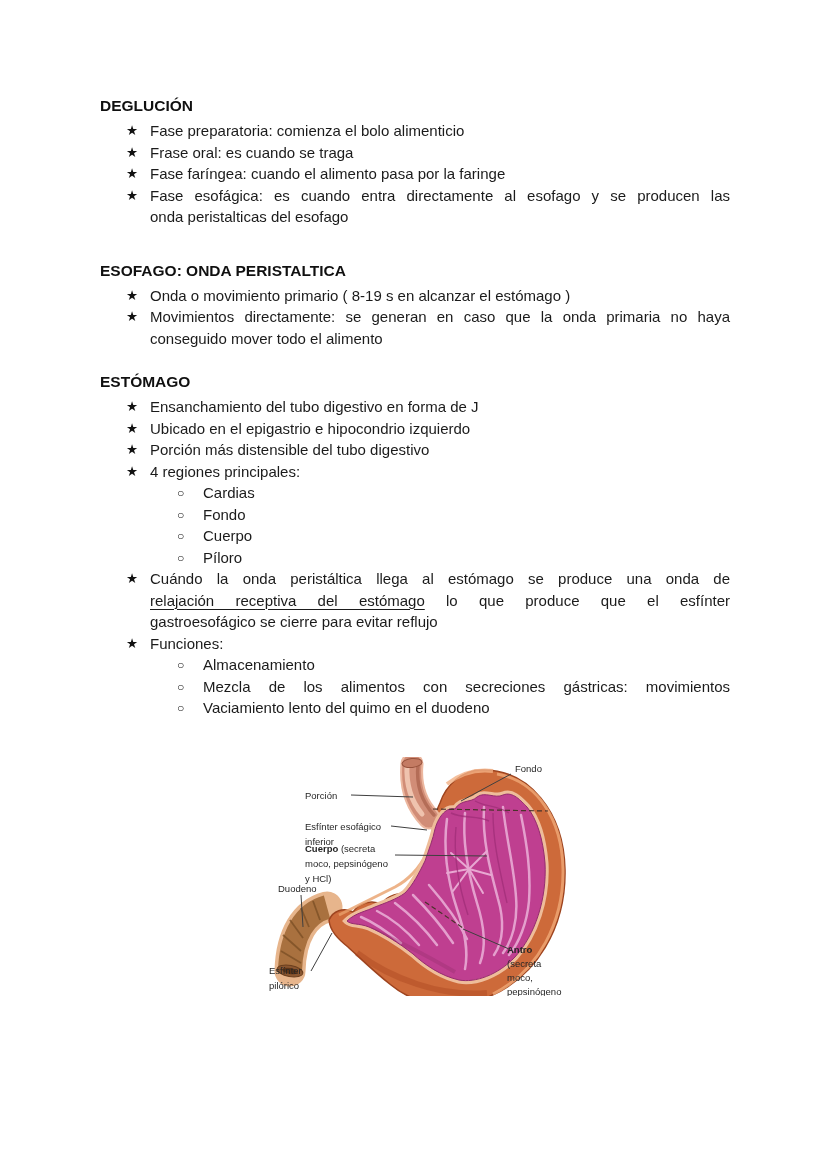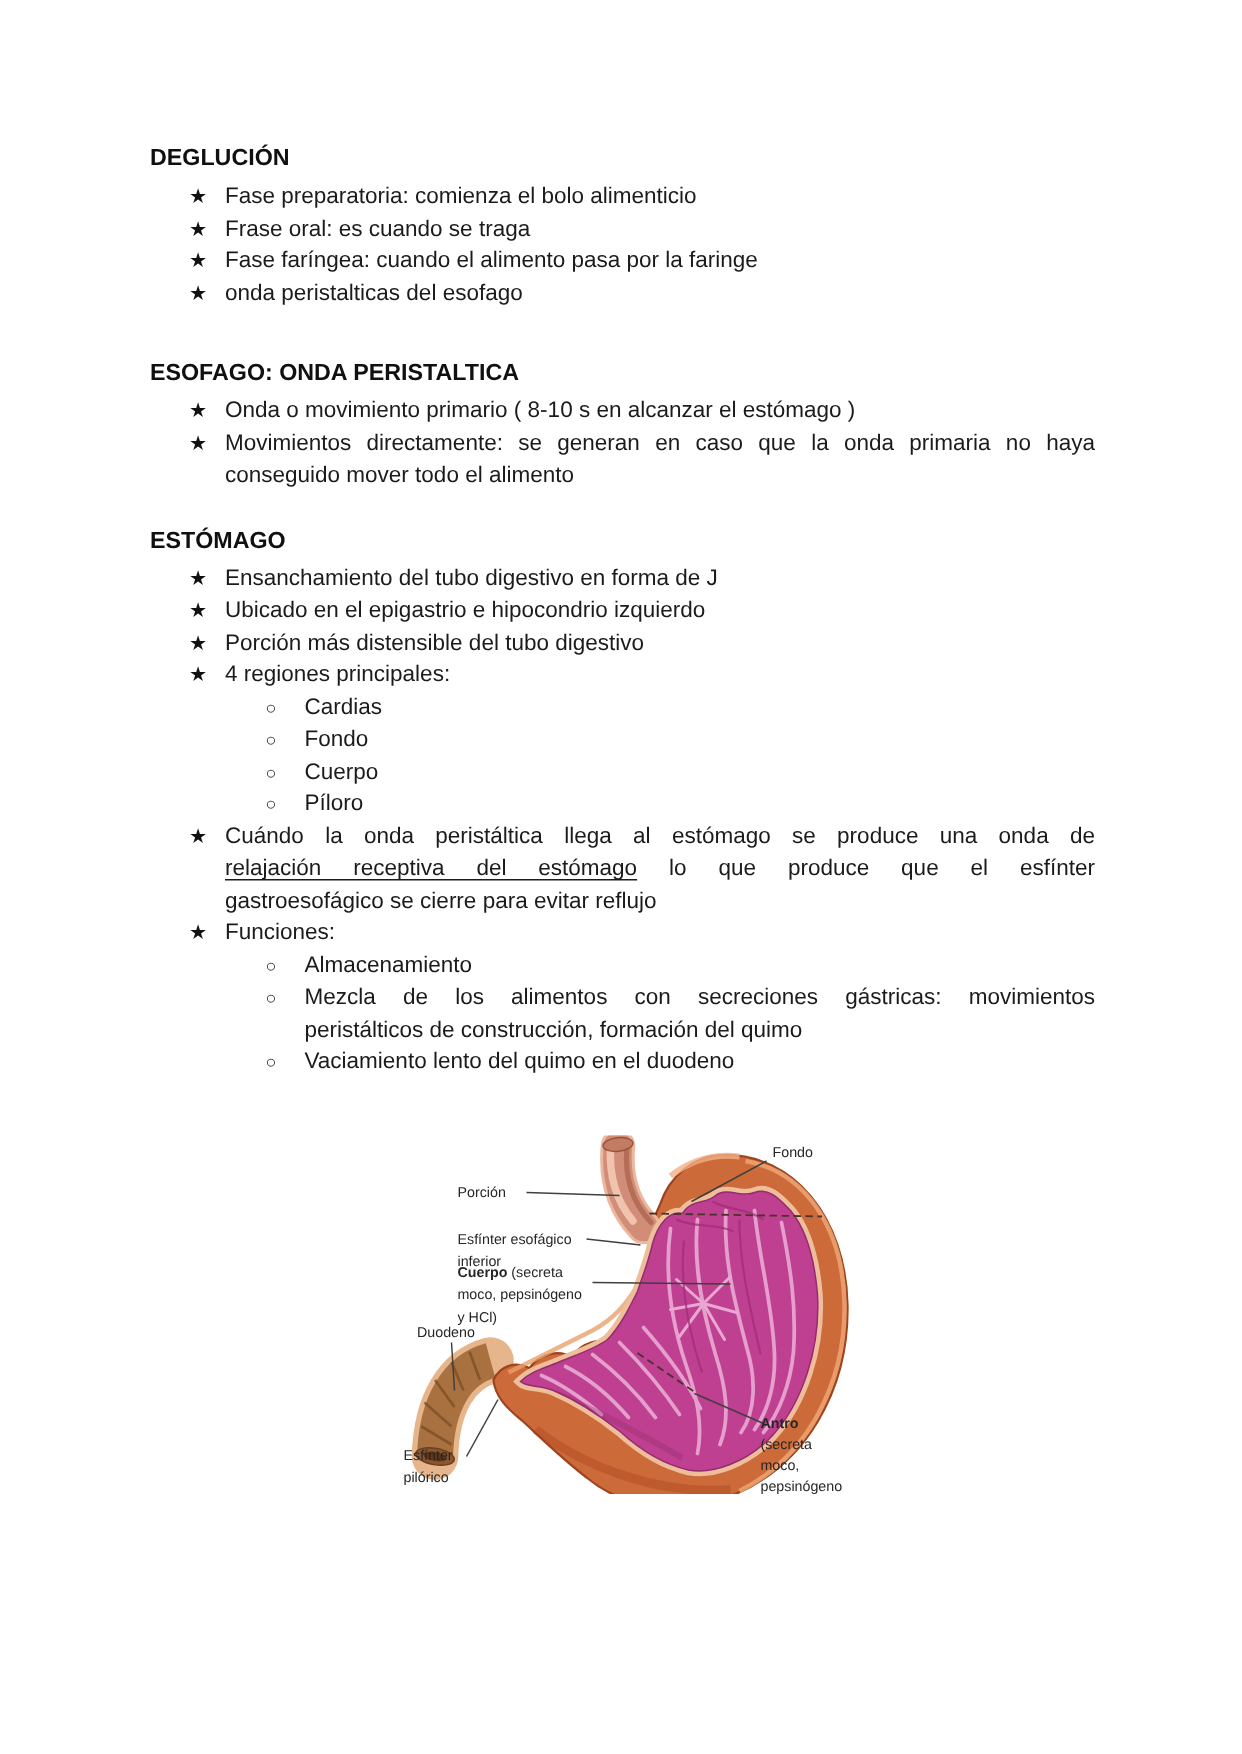--- a/index.html
+++ b/index.html
@@ -40,29 +40,30 @@
       <div class="item">
         <span class="bullet">★</span>
         <div class="line">Frase oral: es cuando se traga</div>
       </div>
       <div class="item">
         <span class="bullet">★</span>
         <div class="line">Fase faríngea: cuando el alimento pasa por la faringe</div>
       </div>
       <div class="item">
         <span class="bullet">★</span>
+        <div class="line j">Fase esofágica: es cuando entra directamente al esofago y se producen las</div>
         <div class="line">onda peristalticas del esofago</div>
       </div>
     </div>
 
     <div class="sec sec-esofago">
       <h2>ESOFAGO: ONDA PERISTALTICA</h2>
       <div class="item">
         <span class="bullet">★</span>
-        <div class="line">Onda o movimiento primario ( 8-10 s en alcanzar el estómago )</div>
+        <div class="line">Onda o movimiento primario ( 8-19 s en alcanzar el estómago )</div>
       </div>
       <div class="item">
         <span class="bullet">★</span>
         <div class="line j">Movimientos directamente: se generan en caso que la onda primaria no haya</div>
         <div class="line">conseguido mover todo el alimento</div>
       </div>
     </div>
 
     <div class="sec sec-estomago">
       <h2>ESTÓMAGO</h2>
@@ -110,21 +111,20 @@
         <span class="bullet">★</span>
         <div class="line">Funciones:</div>
       </div>
       <div class="item sub">
         <span class="bullet">○</span>
         <div class="line">Almacenamiento</div>
       </div>
       <div class="item sub">
         <span class="bullet">○</span>
         <div class="line j">Mezcla de los alimentos con secreciones gástricas: movimientos</div>
-        <div class="line">peristálticos de construcción, formación del quimo</div>
       </div>
       <div class="item sub">
         <span class="bullet">○</span>
         <div class="line">Vaciamiento lento del quimo en el duodeno</div>
       </div>
     </div>
   </div>
 
   <div class="figure">
     <svg width="310" height="260" viewBox="0 0 310 260">

